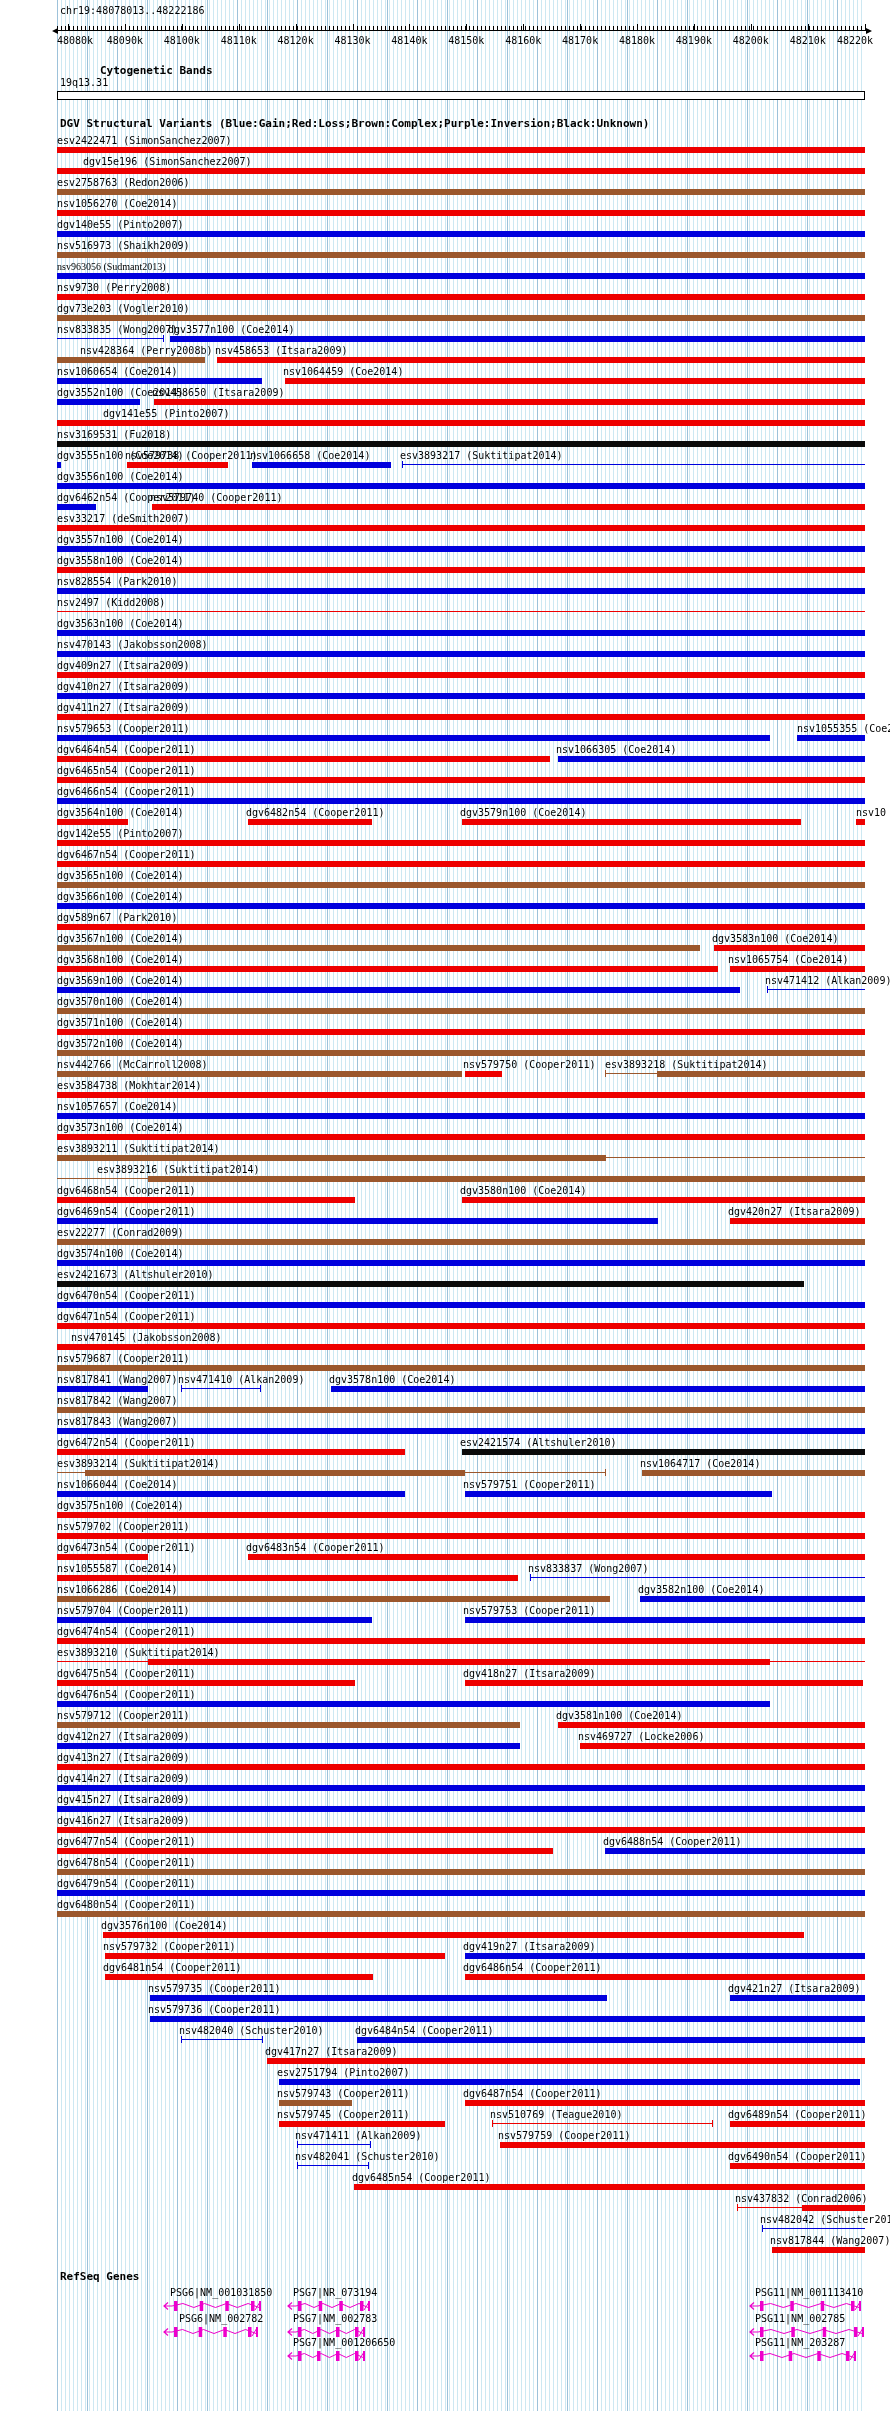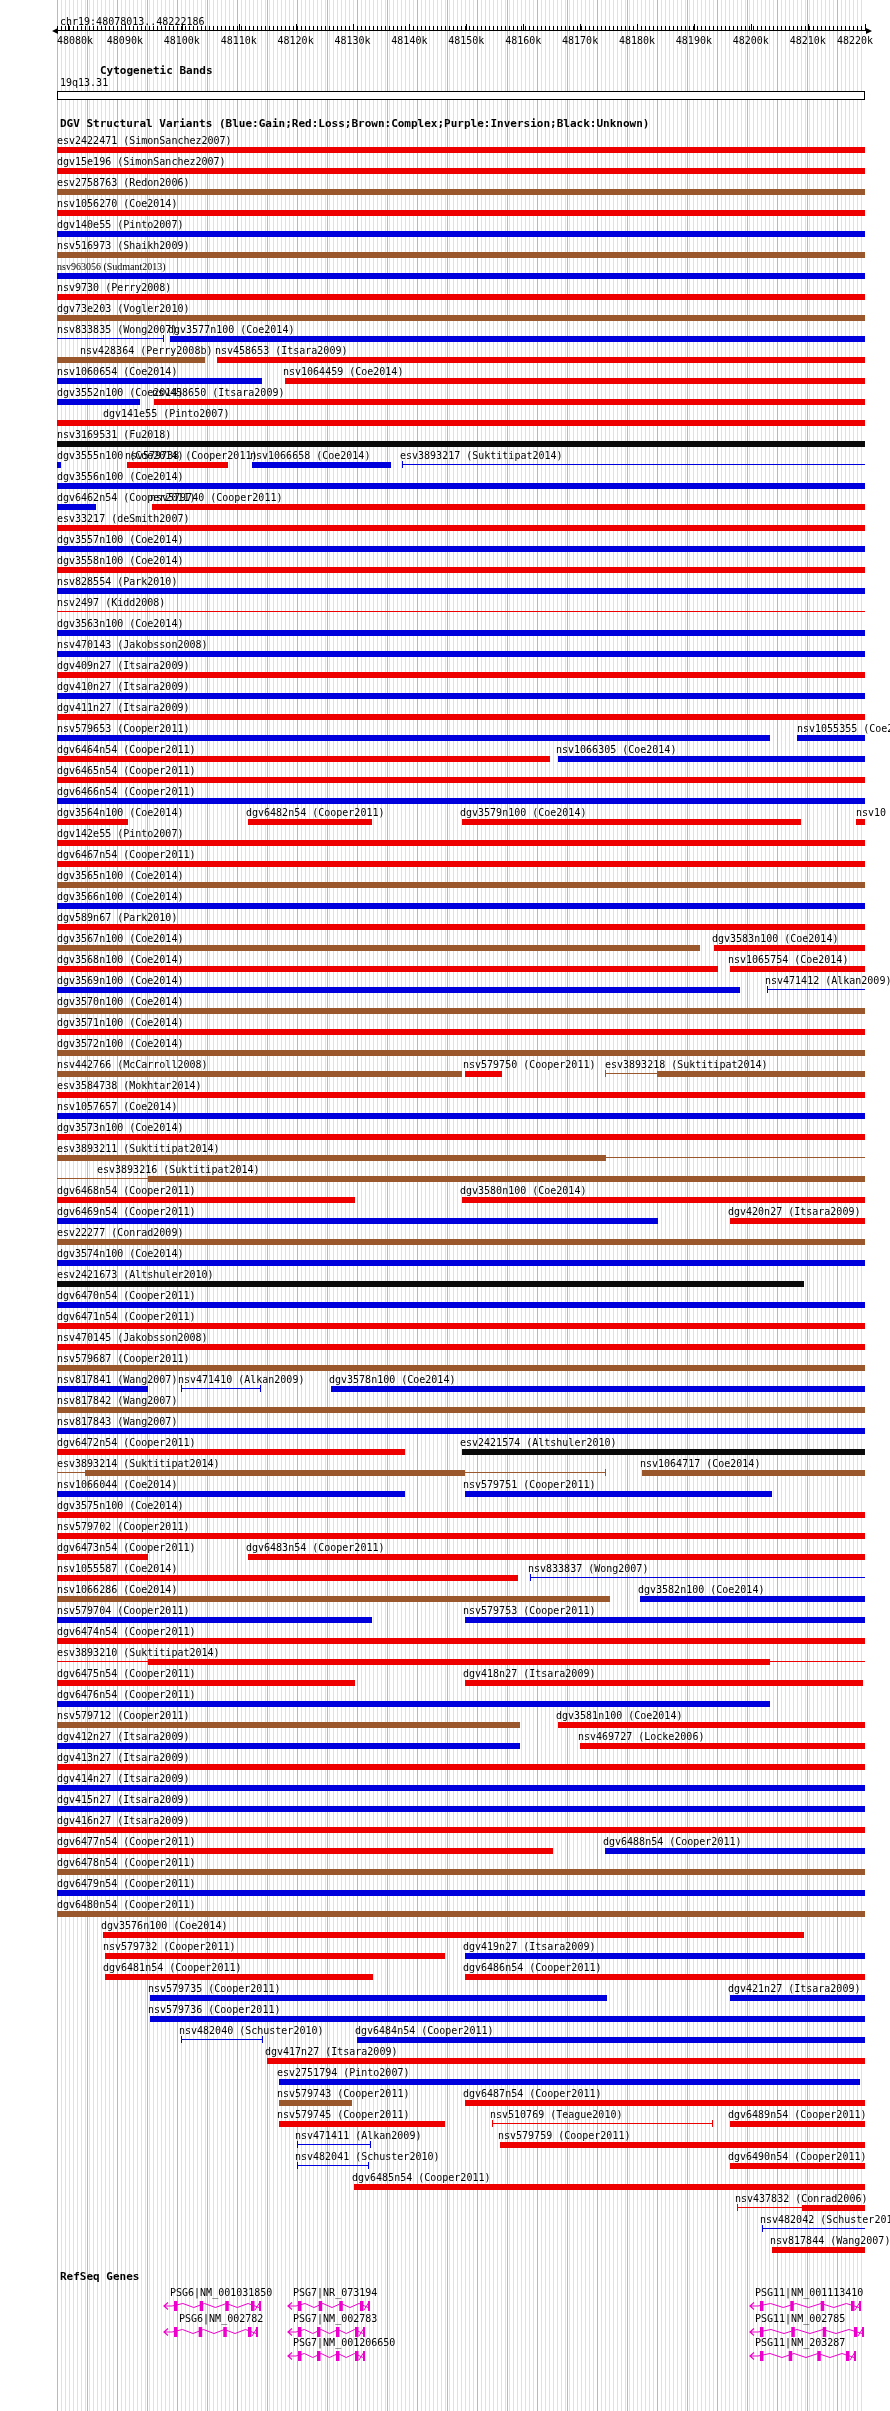--- a/index.html
+++ b/index.html
@@ -27,21 +27,21 @@
   .cytoband-rect{position:absolute;background:#fff;border:1px solid #000;box-sizing:border-box;}
   .gene-label{position:absolute;height:10px;line-height:10px;white-space:pre;z-index:3;}
   .gene-glyph{position:absolute;z-index:2;}
 </style>
 </head>
 <body>
 
 <div id="canvas">
   <div id="stripes"></div>
 
-  <div class="abs" style="left:60px;top:16px;text-align:center;">chr19:48078013..48222186</div>
+  <div class="abs" style="left:60px;top:5px;text-align:center;">chr19:48078013..48222186</div>
   <div class="ruler-minor" style="top:26px;"></div>
   <div class="ruler-line" style="top:30px;"></div>
   <div class="arrow arrow-l" style="left:52px;top:28px;"></div>
   <div class="arrow arrow-r" style="left:866px;top:28px;"></div>
   <div id="ruler-labels">
       <div class="ruler-majortick" style="left: 68px; top: 24px;"></div>
       <div class="ruler-ticklabel" style="left: 75px; top: 35px;">48080k</div>
       <div class="ruler-majortick" style="left: 124.9px; top: 24px;"></div>
       <div class="ruler-ticklabel" style="left: 124.9px; top: 35px;">48090k</div>
       <div class="ruler-majortick" style="left: 181.8px; top: 24px;"></div>
@@ -73,21 +73,21 @@
     </div>
 
   <div class="abs hdr" style="left:60px;top:64px;margin-left:40px;">Cytogenetic Bands</div>
   <div class="abs" style="left:60px;top:77px;">19q13.31</div>
   <div class="cytoband-rect" style="left:57px;top:91px;width:808px;height:9px;"></div>
 
   <div class="abs hdr" style="left:60px;top:117px;">DGV Structural Variants (Blue:Gain;Red:Loss;Brown:Complex;Purple:Inversion;Black:Unknown)</div>
   <div id="dgv-rows">
       <div class="var-label" style="left: 57px; top: 136px;">esv2422471 (SimonSanchez2007)</div>
       <div class="seg seg-b" style="left: 57px; width: 808px; top: 147px; background: rgb(238, 0, 0);"></div>
-      <div class="var-label" style="left: 57px; top: 157px;">dgv15e196 (SimonSanchez2007)</div>
+      <div class="var-label" style="left: 39px; top: 157px; padding-left: 44px;">dgv15e196 (SimonSanchez2007)</div>
       <div class="seg seg-b" style="left: 57px; width: 808px; top: 168px; background: rgb(238, 0, 0);"></div>
       <div class="var-label" style="left: 57px; top: 178px;">esv2758763 (Redon2006)</div>
       <div class="seg seg-b" style="left: 57px; width: 808px; top: 189px; background: rgb(155, 87, 44);"></div>
       <div class="var-label" style="left: 57px; top: 199px;">nsv1056270 (Coe2014)</div>
       <div class="seg seg-b" style="left: 57px; width: 808px; top: 210px; background: rgb(238, 0, 0);"></div>
       <div class="var-label" style="left: 57px; top: 220px;">dgv140e55 (Pinto2007)</div>
       <div class="seg seg-b" style="left: 57px; width: 808px; top: 231px; background: rgb(0, 0, 221);"></div>
       <div class="var-label" style="left: 57px; top: 241px;">nsv516973 (Shaikh2009)</div>
       <div class="seg seg-b" style="left: 57px; width: 808px; top: 252px; background: rgb(155, 87, 44);"></div>
       <div class="var-label" style="left: 57px; top: 262px; font-family: Liberation Serif, serif;">nsv963056 (Sudmant2013)</div>
@@ -232,21 +232,21 @@
       <div class="var-label" style="left: 57px; top: 1228px;">esv22277 (Conrad2009)</div>
       <div class="seg seg-b" style="left: 57px; width: 808px; top: 1239px; background: rgb(155, 87, 44);"></div>
       <div class="var-label" style="left: 57px; top: 1249px;">dgv3574n100 (Coe2014)</div>
       <div class="seg seg-b" style="left: 57px; width: 808px; top: 1260px; background: rgb(0, 0, 221);"></div>
       <div class="var-label" style="left: 57px; top: 1270px;">esv2421673 (Altshuler2010)</div>
       <div class="seg seg-b" style="left: 57px; width: 747px; top: 1281px; background: rgb(10, 10, 10);"></div>
       <div class="var-label" style="left: 57px; top: 1291px;">dgv6470n54 (Cooper2011)</div>
       <div class="seg seg-b" style="left: 57px; width: 808px; top: 1302px; background: rgb(0, 0, 221);"></div>
       <div class="var-label" style="left: 57px; top: 1312px;">dgv6471n54 (Cooper2011)</div>
       <div class="seg seg-b" style="left: 57px; width: 808px; top: 1323px; background: rgb(238, 0, 0);"></div>
-      <div class="var-label" style="left: 57px; top: 1333px;">nsv470145 (Jakobsson2008)</div>
+      <div class="var-label" style="left: 71px; top: 1333px;">nsv470145 (Jakobsson2008)</div>
       <div class="seg seg-b" style="left: 57px; width: 808px; top: 1344px; background: rgb(238, 0, 0);"></div>
       <div class="var-label" style="left: 57px; top: 1354px;">nsv579687 (Cooper2011)</div>
       <div class="seg seg-b" style="left: 57px; width: 808px; top: 1365px; background: rgb(155, 87, 44);"></div>
       <div class="var-label" style="left: 57px; top: 1375px;">nsv817841 (Wang2007)</div>
       <div class="seg seg-b" style="left: 57px; width: 91px; top: 1386px; background: rgb(0, 0, 221);"></div>
       <div class="var-label" style="left: 178px; top: 1375px;">nsv471410 (Alkan2009)</div>
       <div class="seg seg-t" style="left: 181px; width: 79px; top: 1388px; background: rgb(0, 0, 221);"></div>
       <div class="seg seg-k" style="left: 181px; top: 1385px; background: rgb(0, 0, 221);"></div>
       <div class="seg seg-k" style="left: 260px; top: 1385px; background: rgb(0, 0, 221);"></div>
       <div class="var-label" style="left: 329px; top: 1375px;">dgv3578n100 (Coe2014)</div>

